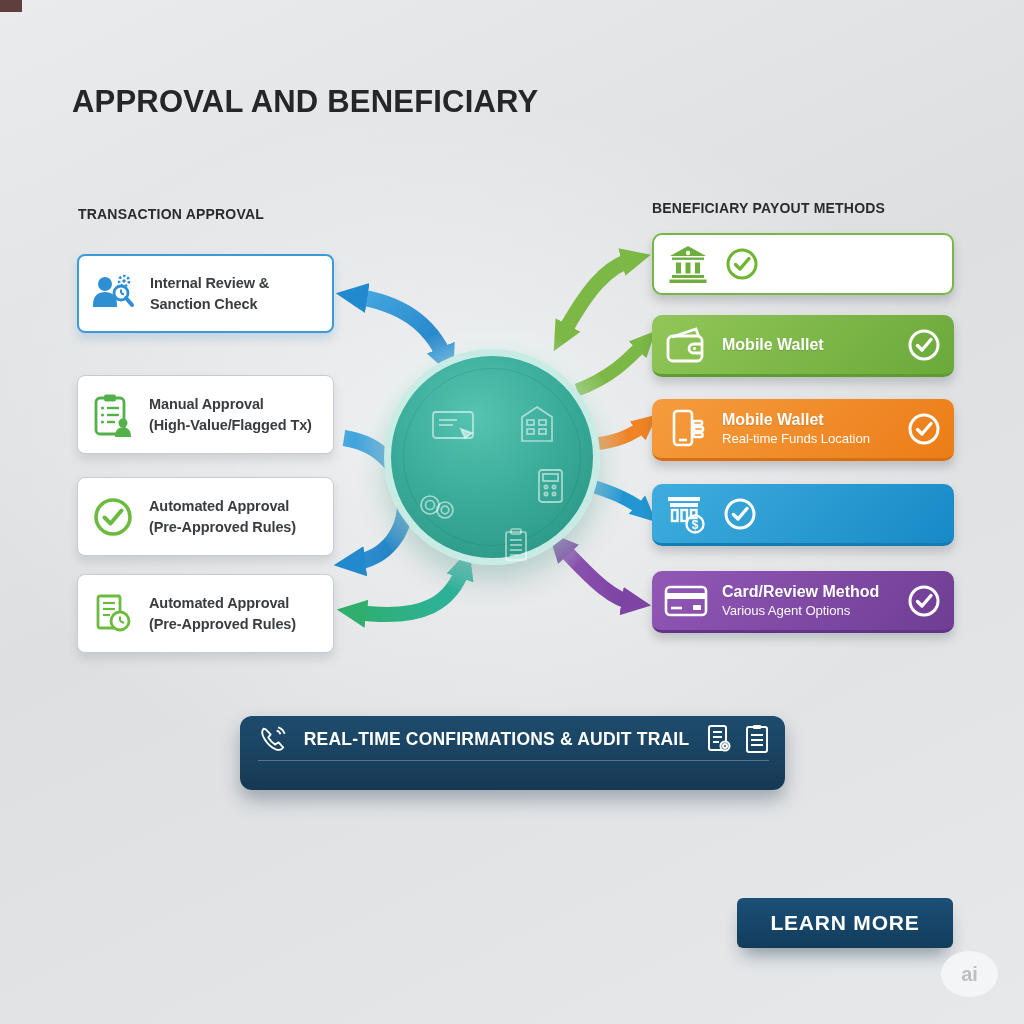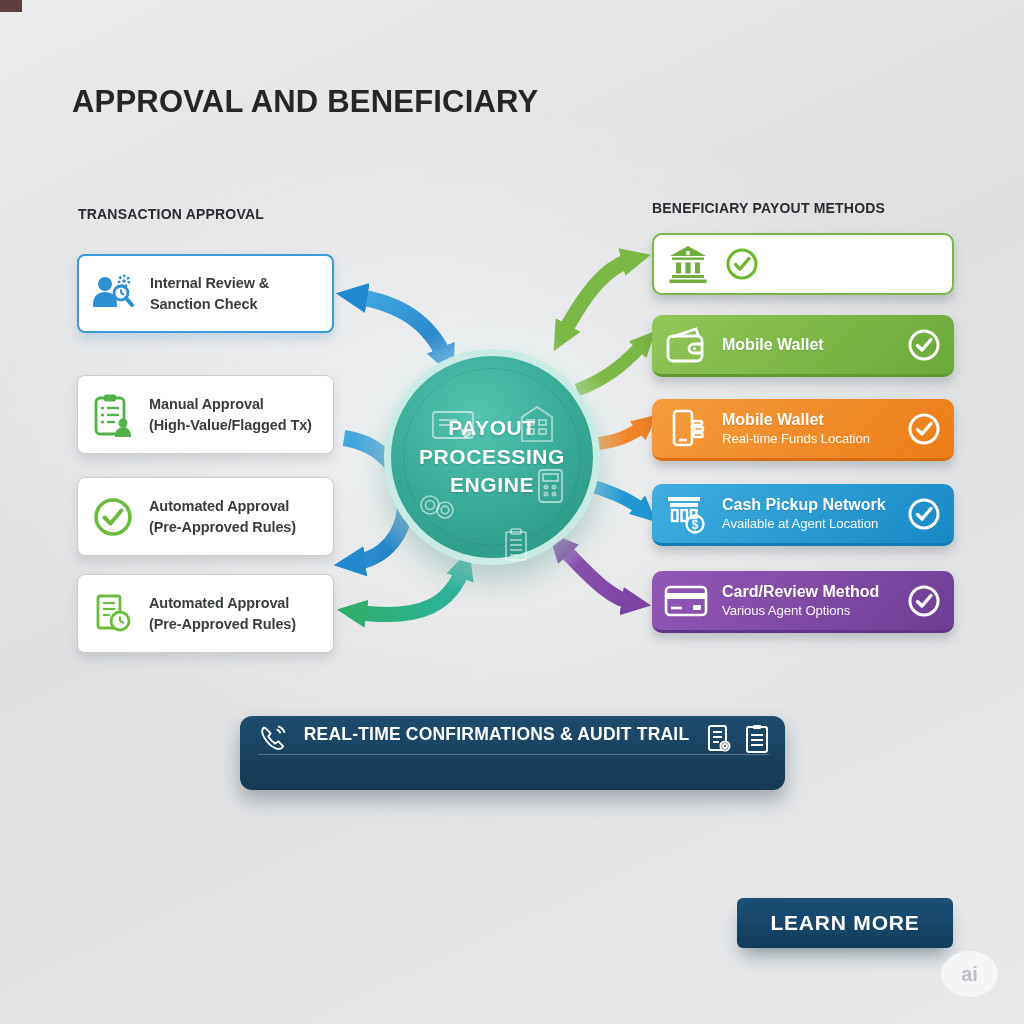--- a/index.html
+++ b/index.html
@@ -55,21 +55,21 @@
   .rc-filled .rc-sub{color:rgba(255,255,255,.96);}
   .rc-green {background:linear-gradient(135deg,#92c658 0%,#6aa93a 100%);border-bottom:3px solid #5e9b31;}
   .rc-orange{background:linear-gradient(135deg,#f59c3e 0%,#ec7d17 100%);border-bottom:3px solid #d96f10;}
   .rc-blue  {background:linear-gradient(135deg,#3fadde 0%,#1789c6 100%);border-bottom:3px solid #137cb5;}
   .rc-purple{background:linear-gradient(135deg,#9258b6 0%,#6f3d94 100%);border-bottom:3px solid #623487;}
 
   
   .audit{left:240px;top:716px;width:545px;height:74px;border-radius:12px;z-index:3;box-sizing:border-box;
     background:linear-gradient(180deg,#1e4c6e 0%,#163953 100%);
     box-shadow:0 10px 18px rgba(40,60,80,.35);padding:8px 16px 0 18px;}
-  .audit-top{display:flex;gap:12px;border-bottom:1px solid rgba(255,255,255,.28);}
+  .audit-top{display:flex;align-items:center;gap:12px;padding-bottom:6px;border-bottom:1px solid rgba(255,255,255,.28);}
   .audit-title{flex:1;text-align:center;color:#fff;font-weight:bold;font-size:17.5px;letter-spacing:.2px;white-space:nowrap;}
   .audit-sub{text-align:center;color:#d9e7f2;font-size:13.4px;padding-top:6px;white-space:nowrap;}
   .audit svg{display:block;}
 
   
   .cta{left:737px;top:898px;width:216px;height:50px;border-radius:6px;z-index:3;border:none;cursor:pointer;
     background:linear-gradient(180deg,#1b5078 0%,#123c5a 100%);
     color:#fff;font-family:inherit;font-weight:bold;font-size:21px;letter-spacing:.8px;
     display:flex;align-items:center;justify-content:center;
     box-shadow:0 12px 18px -6px rgba(20,50,70,.45);}
@@ -253,25 +253,20 @@
       </svg>
     </span>
     <span class="cicon" style="left:26px;top:136px">
       <svg width="40" height="30" viewBox="0 0 40 30" fill="none" stroke-width="1.7">
         <circle cx="13" cy="13" r="9"></circle>
           <circle cx="13" cy="13" r="4.5"></circle>
         <circle cx="28" cy="18" r="8"></circle>
           <circle cx="28" cy="18" r="3.8"></circle>
       </svg>
     </span>
-    <div class="engine-label">
-      <div>PAYOUT</div>
-      <div>PROCESSING</div>
-      <div>ENGINE</div>
-    </div>
   </div>
 
   <div class="abs rcard rc-outline" style="top:233px">
     <span class="rc-icon">
       <svg width="40" height="40" viewBox="0 0 40 40" fill="#6fae3e">
         <path d="M20 2 L38 12 H2 Z"></path>
           <circle cx="20" cy="9" r="2.2" fill="#fff"></circle>
         <rect x="4" y="13.5" width="32" height="2.4"></rect>
         <rect x="8" y="18.5" width="5" height="11"></rect>
           <rect x="17.5" y="18.5" width="5" height="11"></rect>
@@ -334,24 +329,20 @@
     <span class="rc-icon">
       <svg width="44" height="42" viewBox="0 0 44 42" fill="none" stroke="#fff" stroke-width="2.4">
         <line x1="4" y1="6" x2="36" y2="6" stroke-width="4"></line>
         <line x1="6" y1="12" x2="34" y2="12" stroke-width="4"></line>
         <rect x="8" y="17" width="5.5" height="11"></rect>
         <rect x="17.5" y="17" width="5.5" height="11"></rect>
         <rect x="27" y="17" width="5.5" height="8"></rect>
         <circle cx="31" cy="31" r="8.5"></circle>
         <text x="31" y="35.5" font-size="12" font-weight="bold" fill="#fff" stroke="none" text-anchor="middle" font-family="Liberation Sans, sans-serif">$</text>
       </svg>
-    </span>
-    <span class="rc-body">
-      <div class="rc-title">Cash Pickup Network</div>
-      <div class="rc-sub">Available at Agent Location</div>
     </span>
     <span class="rc-check">
       <svg width="36" height="36" viewBox="0 0 36 36" fill="none">
         <circle cx="18" cy="18" r="14" stroke="#fff" stroke-width="3"></circle>
         <path d="M11.5 18.5 L16 23 L25 12.5" stroke="#fff" stroke-width="3.4" stroke-linecap="round" stroke-linejoin="round"></path>
       </svg>
     </span>
   </div>
 
   <div class="abs rcard rc-filled rc-purple" style="top:571px">

